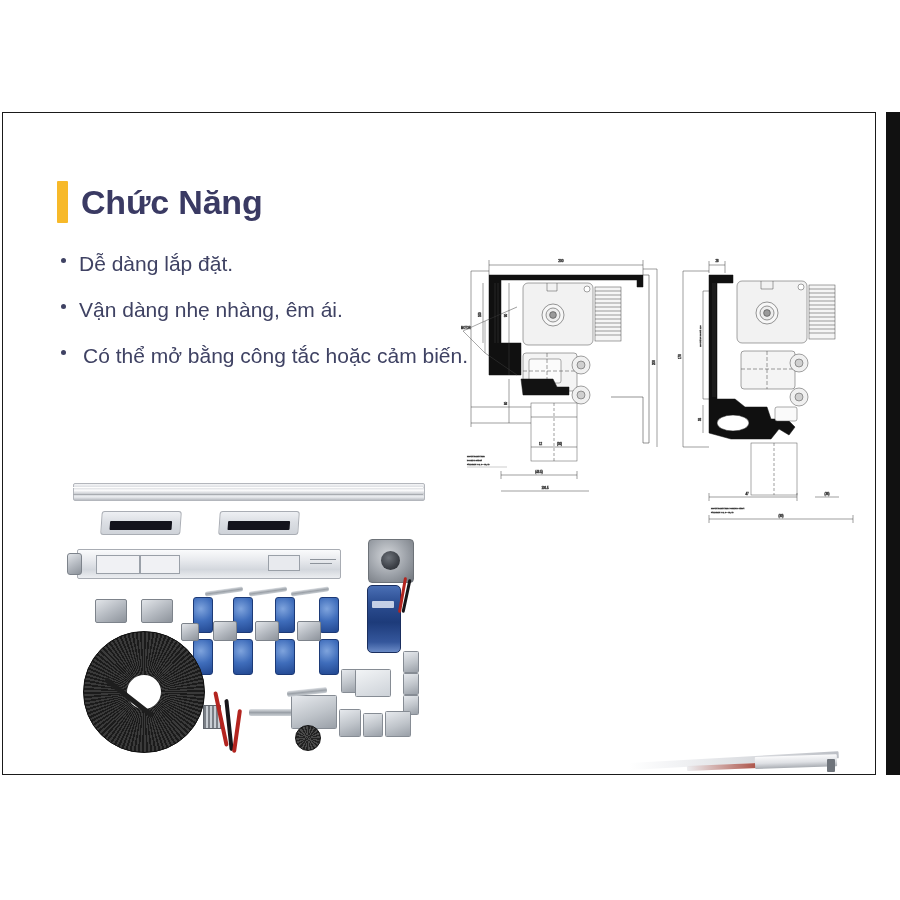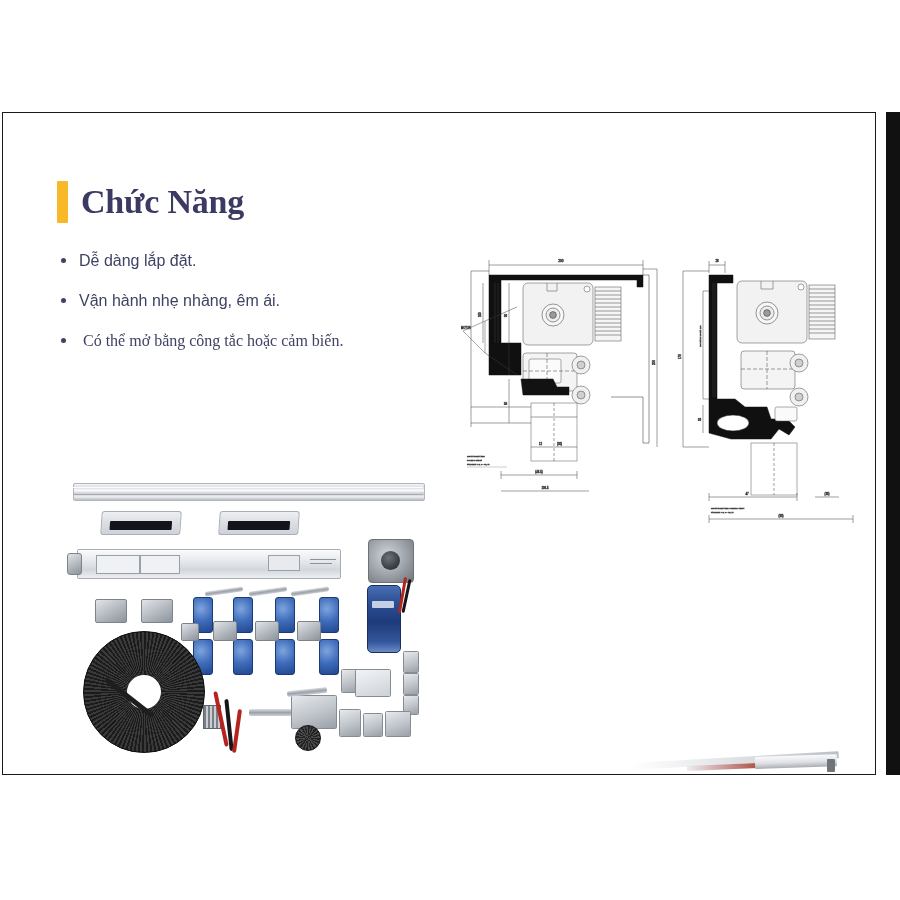--- a/index.html
+++ b/index.html
@@ -46,21 +46,20 @@
     height: 663px;
     background: #111111;
   }
 
   
   .heading {
     position: absolute;
     display: flex;
     align-items: center;
     gap: 13px;
-    font-family: Liberation Serif, serif;
   }
   .accent-bar {
     width: 11px;
     height: 42px;
     background: #F7B929;
     border-radius: 1px;
     flex: 0 0 auto;
   }
   .heading-text {
     font-size: 34px;
@@ -81,21 +80,21 @@
     top: 250px;
     width: 400px;
     list-style: none;
     margin: 0;
     padding: 0;
   }
   #feature-list li {
     position: relative;
     padding-left: 22px;
     margin-bottom: 21px;
-    font-size: 16px;
+    font-size: 21px;
     color: #3F4263;
     line-height: 1.2;
     white-space: nowrap;
   }
   #feature-list li::before {
     content: "";
     position: absolute;
     left: 4px;
     top: 7px;
     width: 5px;
@@ -251,22 +250,22 @@
 
   <div id="slide-frame">
 
     <div class="heading" id="heading-functions" style="left:54px; top:68px;">
       <span class="accent-bar"></span>
       <span class="heading-text">Chức Năng</span>
     </div>
 
     <ul id="feature-list" style="left:54px; top:138px;">
       <li>Dễ dàng lắp đặt.</li>
-      <li>Vận hành nhẹ nhàng, êm ái.</li>
-      <li style="padding-left:26px;font-family:Liberation Serif, serif;">Có thể mở bằng công tắc hoặc cảm biến.</li>
+      <li>Vận dàng nhẹ nhàng, êm ái.</li>
+      <li style="padding-left:26px;">Có thể mở bằng công tắc hoặc cảm biến.</li>
     </ul>
 
     <div id="product-photo" style="left:60px; top:360px;">
 
       <div class="ph rail" style="left:10px; top:10px; width:350px; height:16px;"></div>
       <div class="ph" style="left:10px; top:14px; width:350px; height:1px; background:#fdfdfd;"></div>
       <div class="ph" style="left:10px; top:21px; width:350px; height:1px; background:#a8abb0;"></div>
 
       <div class="ph sensorbox" style="left:38px; top:38px; width:78px; height:22px; transform:skewX(-4deg);"></div>
       <div class="ph sensorbox" style="left:156px; top:38px; width:78px; height:22px; transform:skewX(-4deg);"></div>

